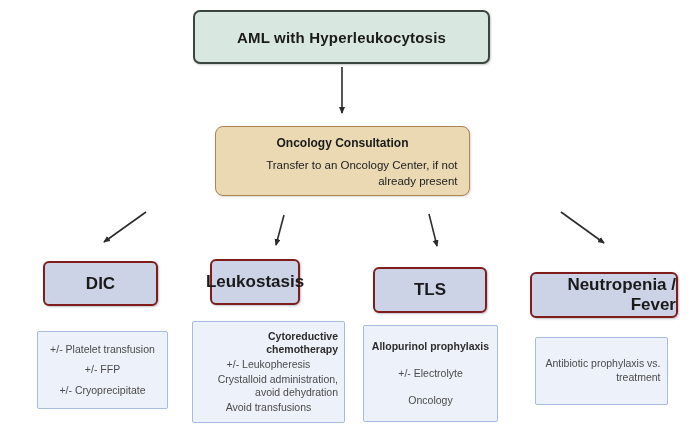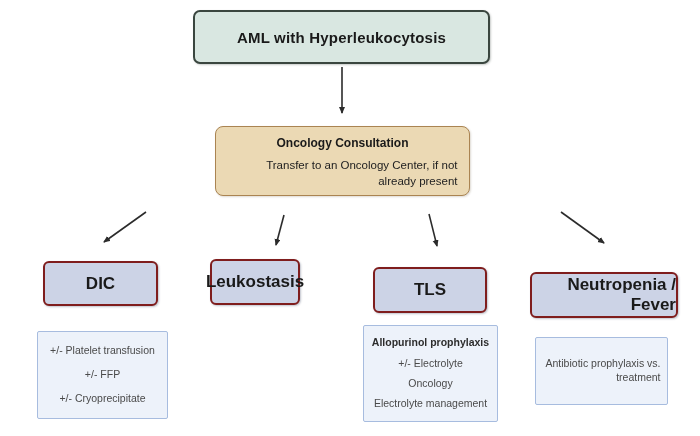--- a/index.html
+++ b/index.html
@@ -35,21 +35,21 @@
   .branch-dic{left:43px;top:261px;width:115px;height:45px;}
   .branch-leukostasis{left:210px;top:259px;width:90px;height:46px;}
   .branch-tls{left:373px;top:259px;width:114px;height:46px;margin-top:8px;}
   .branch-neutropenia{left:530px;top:272px;width:148px;height:46px;}
 
   .detail-box{
     border:1.5px solid #a7bcdf;border-radius:2px;background:#edf2fa;
     flex-direction:column;justify-content:space-around;
     font-size:10.5px;color:#4a4a4a;line-height:1.3;padding:7px 6px;
   }
-  .detail-dic{left:37px;top:331px;width:131px;height:88px;}
+  .detail-dic{left:37px;top:331px;width:131px;height:78px;}
   .detail-leukostasis{left:192px;top:321px;width:153px;height:102px;}
   .detail-tls{left:363px;top:325px;width:135px;height:97px;}
   .detail-neutropenia{left:535px;top:337px;width:133px;height:68px;}
   .detail-line{display:block;max-width:140px;margin:0 auto;}
   .detail-line.bold{font-weight:bold;color:#2c2c2c;}
 </style>
 </head>
 <body>
 
 <div class="canvas">
@@ -88,25 +88,30 @@
   <div class="node branch-box branch-neutropenia">
     <span>Neutropenia / Fever</span>
   </div>
 
   <div class="node detail-box detail-dic">
     <span class="detail-line">+/- Platelet transfusion</span>
     <span class="detail-line">+/- FFP</span>
     <span class="detail-line">+/- Cryoprecipitate</span>
   </div>
 
+  <div class="node detail-box detail-leukostasis">
+    <span class="detail-line bold">Cytoreductive chemotherapy</span>
+    <span class="detail-line">+/- Leukopheresis</span>
+    <span class="detail-line">Crystalloid administration, avoid dehydration</span>
+    <span class="detail-line">Avoid transfusions</span>
+  </div>
 
   <div class="node detail-box detail-tls">
     <span class="detail-line bold">Allopurinol prophylaxis</span>
     <span class="detail-line">+/- Electrolyte</span>
     <span class="detail-line">Oncology</span>
-    <span class="detail-line">Electrolyte management</span>
   </div>
 
   <div class="node detail-box detail-neutropenia">
     <span class="detail-line" style="max-width:118px;">Antibiotic prophylaxis vs. treatment</span>
   </div>
 
 </div>
 
 </body></html>

